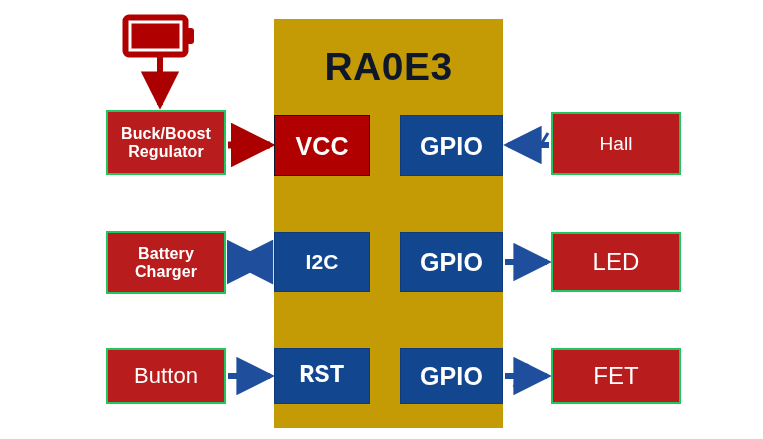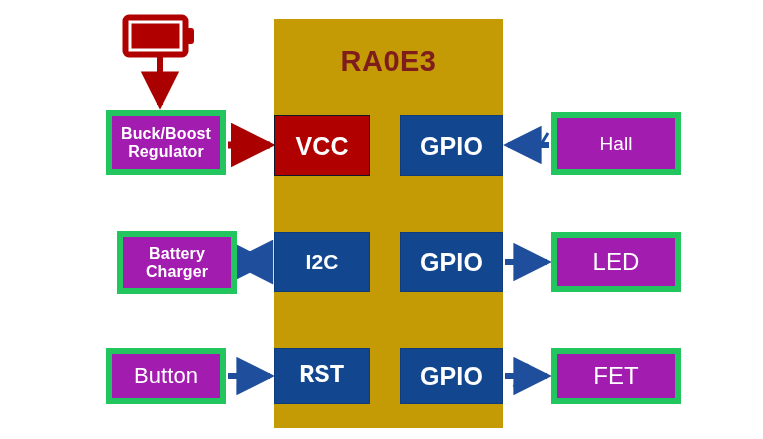--- a/index.html
+++ b/index.html
@@ -25,44 +25,44 @@
 
   
   #mcu{
     left:274px;top:19px;width:229px;height:409px;
     background:#C49A05;
     display:block;
   }
   #mcu-title{
     position:absolute;left:0;right:0;top:26px;
     text-align:center;
-    color:#7f1d1d;
-    font-size:29px;
+    color:#0f172a;
+    font-size:39px;
     font-weight:bold;
     letter-spacing:.5px;
   }
 
   
-  .green{background:#a21caf;border:6px solid #22c55e;}
+  .green{background:#b91c1c;border:2px solid #22c55e;}
   
   .blue{background:#12468F;border:1px solid #0E3B79;}
   
   .red{background:#B00000;border:1px solid #0f172a;}
 
   .bold{font-weight:bold;}
   .reg{font-weight:normal;}
 
   
   #buck{left:106px;top:110px;width:120px;height:65px;font-size:16px;}
   #vcc{left:274px;top:115px;width:96px;height:61px;font-size:25px;}
   #gpio1{left:400px;top:115px;width:103px;height:61px;font-size:25px;}
   #hall{left:551px;top:112px;width:130px;height:63px;font-size:19px;}
 
   
-  #charger{left:117px;top:231px;width:120px;height:63px;font-size:16px;}
+  #charger{left:106px;top:231px;width:120px;height:63px;font-size:16px;}
   #i2c{left:274px;top:232px;width:96px;height:60px;font-size:21px;}
   #gpio2{left:400px;top:232px;width:103px;height:60px;font-size:25px;}
   #led{left:551px;top:232px;width:130px;height:60px;font-size:24px;}
 
   
   #button{left:106px;top:348px;width:120px;height:56px;font-size:22px;text-align:center;}
   #rst{left:274px;top:348px;width:96px;height:56px;font-size:25px;font-family:Liberation Mono, monospace;}
   #gpio3{left:400px;top:348px;width:103px;height:56px;font-size:25px;}
   #fet{left:551px;top:348px;width:130px;height:56px;font-size:24px;}
 

